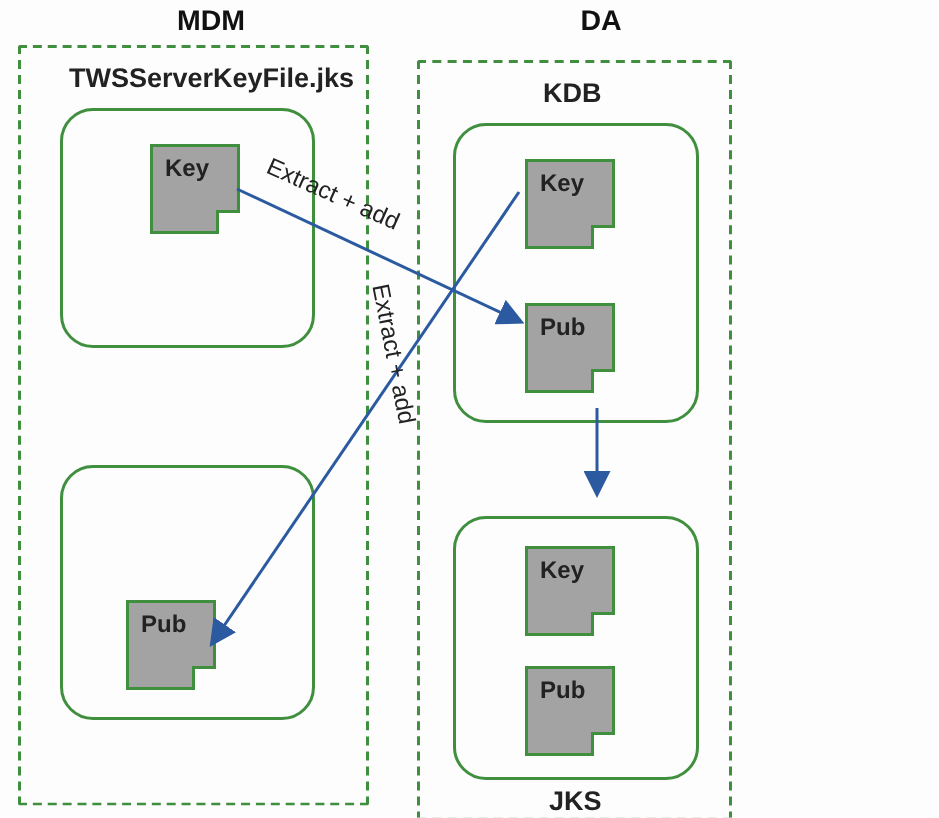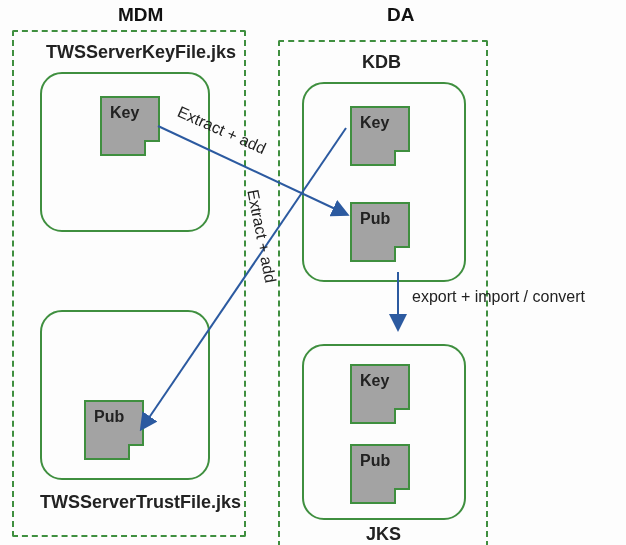--- a/index.html
+++ b/index.html
@@ -120,21 +120,20 @@
     </div>
 
     <div class="store" style="left:26px; top:278px; width:170px; height:170px;">
       <div class="doc" style="left:42px; top:88px;">
         <div class="doc-mask"></div>
           <div class="fold"></div>
         <span class="label">Pub</span>
       </div>
     </div>
 
-    <div class="store-label" style="left:26px; top:460px;">TWSServerTrustFile.jks</div>
   </div>
 
   <div class="column" style="left:278px; top:40px; width:210px; height:507px;">
 
     <div class="store-label" style="left:82px; top:10px;">KDB</div>
 
     <div class="store" style="left:22px; top:40px; width:164px; height:200px;">
       <div class="doc" style="left:46px; top:22px;">
         <div class="doc-mask"></div>
           <div class="fold"></div>
@@ -174,15 +173,14 @@
 
     <line x1="346" y1="128" x2="142" y2="428" stroke="#2c5aa0" stroke-width="2" marker-end="url(#arrowhead)"></line>
 
     <line x1="398" y1="272" x2="398" y2="328" stroke="#2c5aa0" stroke-width="2" marker-end="url(#arrowhead)"></line>
   </svg>
 
   <div class="edge-label" style="left:182px; top:103px; transform:rotate(24deg); transform-origin:left top;">Extract + add</div>
 
   <div class="edge-label" style="left:261px; top:188px; transform:rotate(79deg); transform-origin:left top;">Extract + add</div>
 
-  <div class="edge-label" style="left:412px; top:288px;">export + import / convert</div>
 
 </div>
 
 </body></html>

